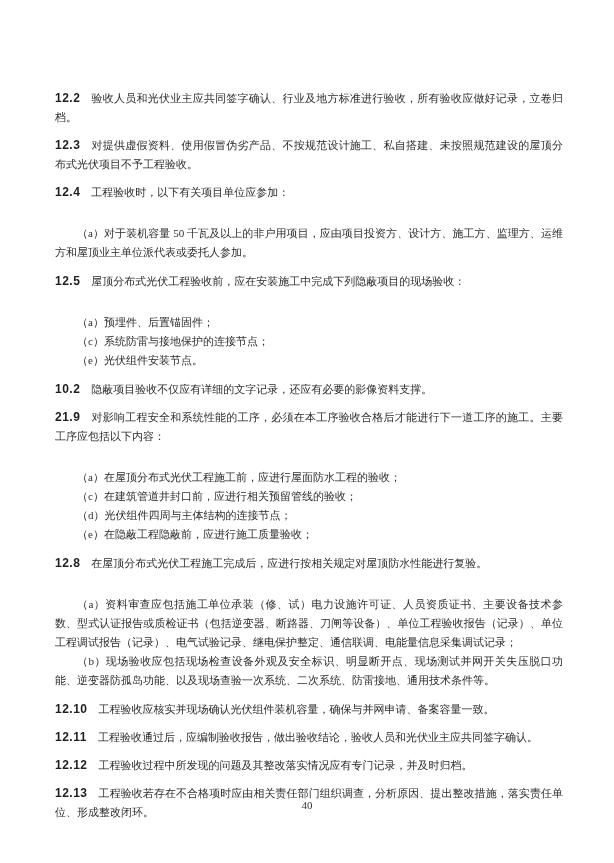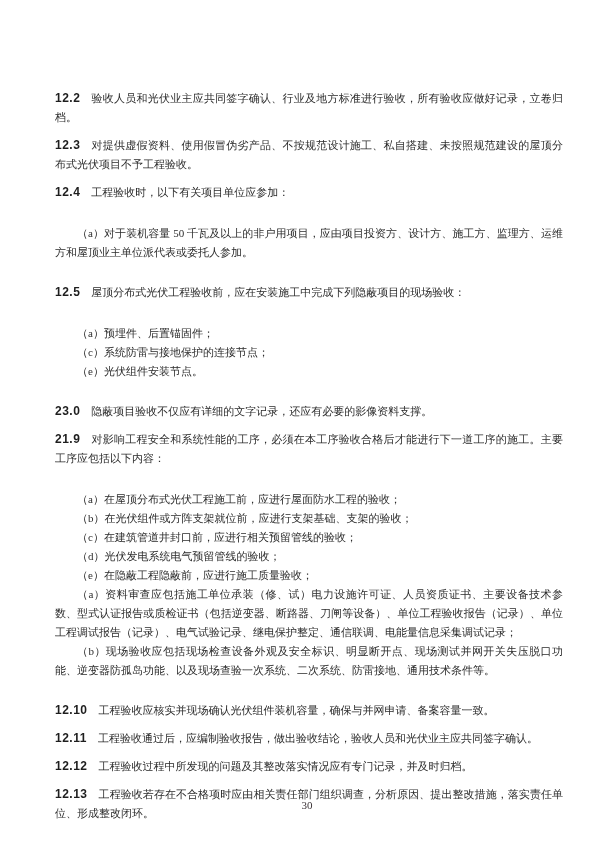--- a/index.html
+++ b/index.html
@@ -30,21 +30,21 @@
     margin: 9px 0;
   }
   p.item {
     margin: 0;
     text-indent: 2em;
   }
   p.clause + p.item {
     margin-top: 22px;
   }
   p.item + p.clause {
-    margin-top: 21px;
+    margin-top: 10px;
   }
   .num {
     font-family: "Liberation Sans", "DejaVu Sans", sans-serif;
     font-weight: bold;
     font-size: 12px;
     color: #1e1e1e;
     margin-right: 11px;
     letter-spacing: 0.5px;
   }
   .pageno {
@@ -64,28 +64,28 @@
 <div class="page">
   <main class="content" id="content">
       <p class="clause"><span class="num">12.2</span><span>验收人员和光伏业主应共同签字确认、行业及地方标准进行验收，所有验收应做好记录，立卷归档。</span></p>
       <p class="clause"><span class="num">12.3</span><span>对提供虚假资料、使用假冒伪劣产品、不按规范设计施工、私自搭建、未按照规范建设的屋顶分布式光伏项目不予工程验收。</span></p>
       <p class="clause"><span class="num">12.4</span><span>工程验收时，以下有关项目单位应参加：</span></p>
       <p class="item"><span>（a）对于装机容量 50 千瓦及以上的非户用项目，应由项目投资方、设计方、施工方、监理方、运维方和屋顶业主单位派代表或委托人参加。</span></p>
       <p class="clause"><span class="num">12.5</span><span>屋顶分布式光伏工程验收前，应在安装施工中完成下列隐蔽项目的现场验收：</span></p>
       <p class="item"><span>（a）预埋件、后置锚固件；</span></p>
       <p class="item"><span>（c）系统防雷与接地保护的连接节点；</span></p>
       <p class="item"><span>（e）光伏组件安装节点。</span></p>
-      <p class="clause"><span class="num">23.0</span><span>隐蔽项目验收不仅应有详细的文字记录，还应有必要的影像资料支撑。</span></p>
+      <p class="clause"><span class="num">10.2</span><span>隐蔽项目验收不仅应有详细的文字记录，还应有必要的影像资料支撑。</span></p>
       <p class="clause"><span class="num">21.9</span><span>对影响工程安全和系统性能的工序，必须在本工序验收合格后才能进行下一道工序的施工。主要工序应包括以下内容：</span></p>
       <p class="item"><span>（a）在屋顶分布式光伏工程施工前，应进行屋面防水工程的验收；</span></p>
-      <p class="item"><span>（b）在光伏组件或方阵支架就位前，应进行支架基础、支架的验收；</span></p>
       <p class="item"><span>（c）在建筑管道井封口前，应进行相关预留管线的验收；</span></p>
-      <p class="item"><span>（d）光伏发电系统电气预留管线的验收；</span></p>
+      <p class="item"><span>（d）光伏组件四周与主体结构的连接节点；</span></p>
       <p class="item"><span>（e）在隐蔽工程隐蔽前，应进行施工质量验收；</span></p>
+      <p class="clause"><span class="num">12.8</span><span>在屋顶分布式光伏工程施工完成后，应进行按相关规定对屋顶防水性能进行复验。</span></p>
       <p class="item"><span>（a）资料审查应包括施工单位承装（修、试）电力设施许可证、人员资质证书、主要设备技术参数、型式认证报告或质检证书（包括逆变器、断路器、刀闸等设备）、单位工程验收报告（记录）、单位工程调试报告（记录）、电气试验记录、继电保护整定、通信联调、电能量信息采集调试记录；</span></p>
       <p class="item"><span>（b）现场验收应包括现场检查设备外观及安全标识、明显断开点、现场测试并网开关失压脱口功能、逆变器防孤岛功能、以及现场查验一次系统、二次系统、防雷接地、通用技术条件等。</span></p>
       <p class="clause"><span class="num">12.10</span><span>工程验收应核实并现场确认光伏组件装机容量，确保与并网申请、备案容量一致。</span></p>
       <p class="clause"><span class="num">12.11</span><span>工程验收通过后，应编制验收报告，做出验收结论，验收人员和光伏业主应共同签字确认。</span></p>
       <p class="clause"><span class="num">12.12</span><span>工程验收过程中所发现的问题及其整改落实情况应有专门记录，并及时归档。</span></p>
       <p class="clause"><span class="num">12.13</span><span>工程验收若存在不合格项时应由相关责任部门组织调查，分析原因、提出整改措施，落实责任单位、形成整改闭环。</span></p>
     </main>
-  <div class="pageno">30</div>
+  <div class="pageno">40</div>
 </div>
 
 </body></html>

